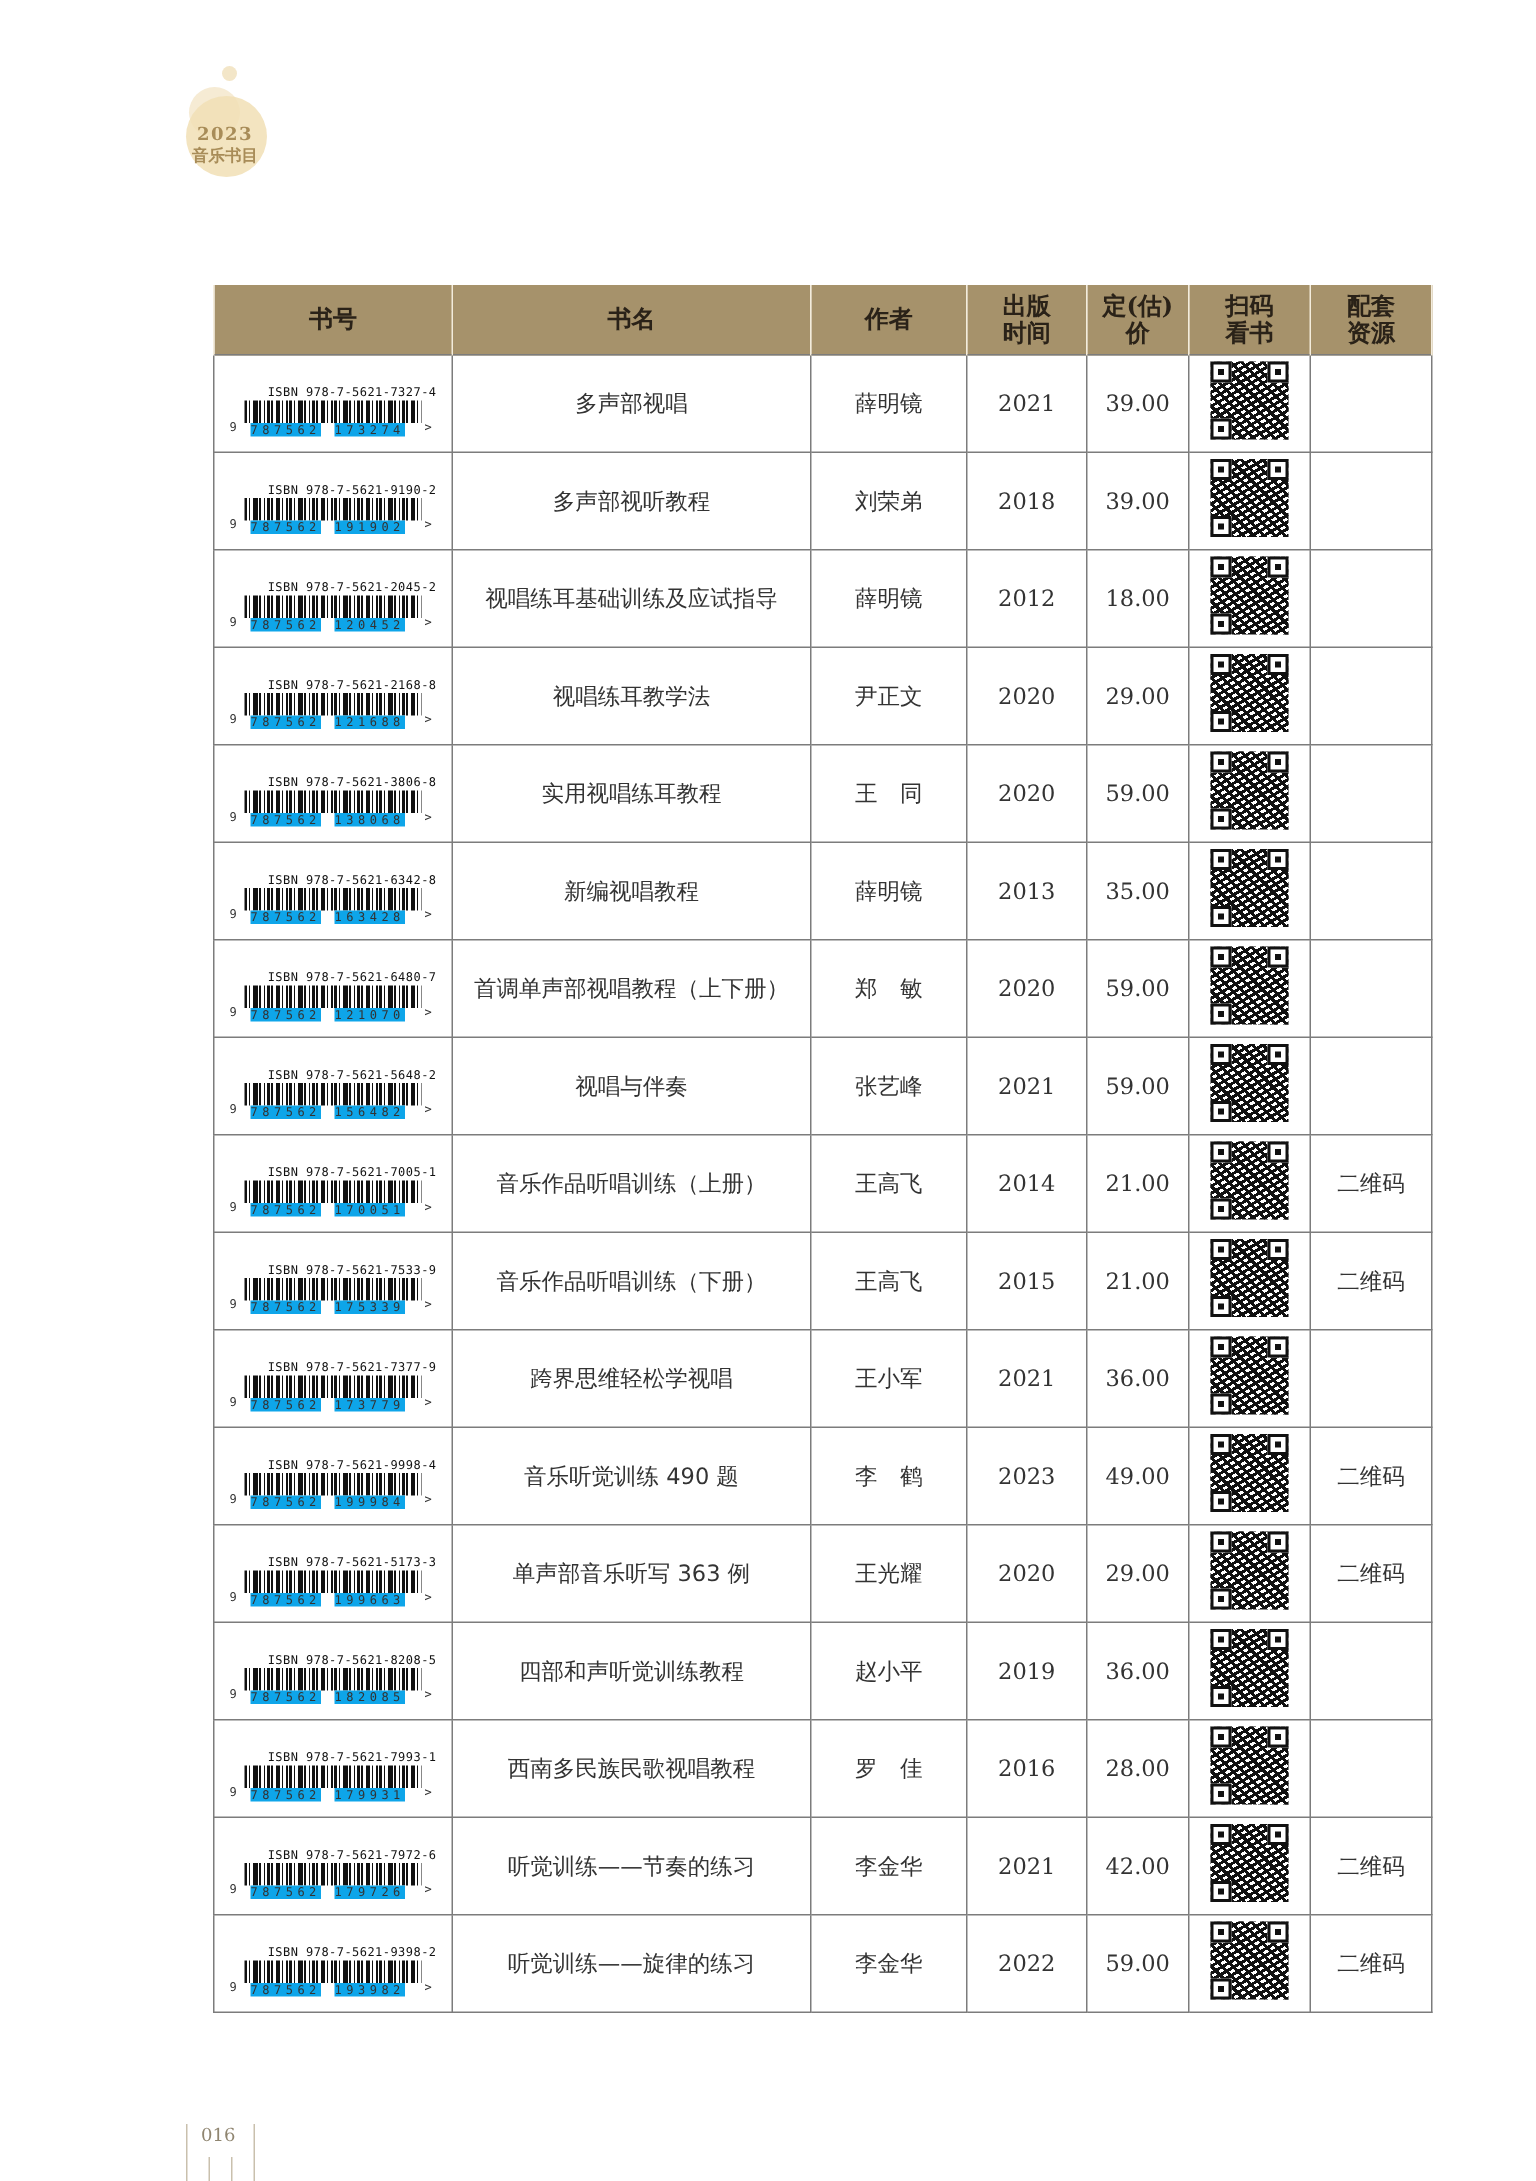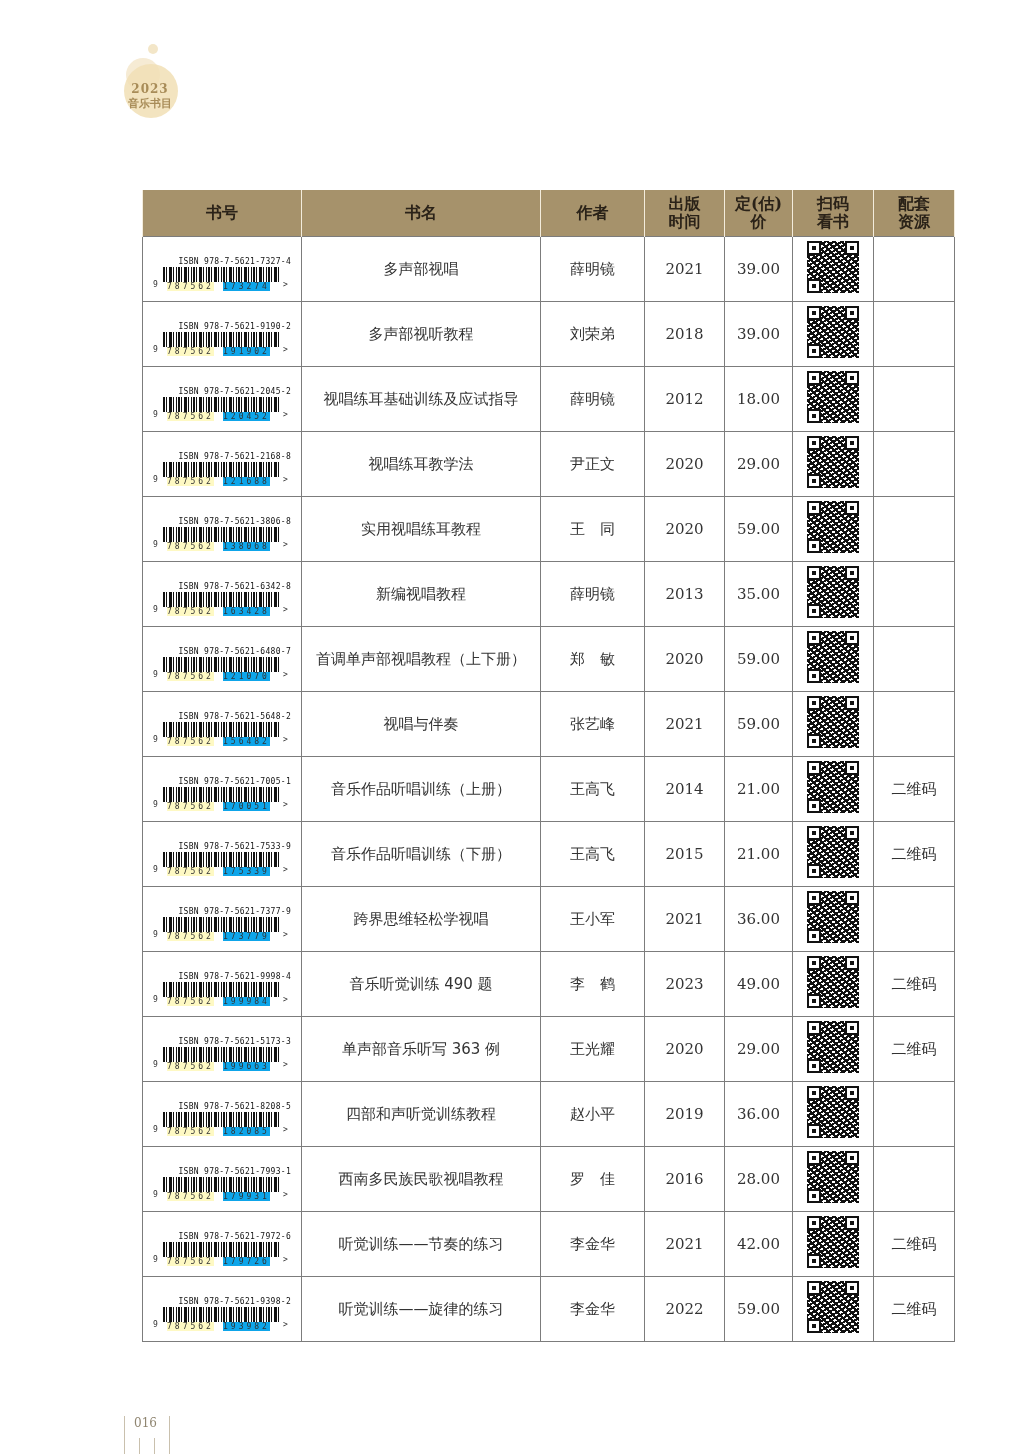--- a/index.html
+++ b/index.html
@@ -31,21 +31,21 @@
     .isbn { display: inline-block; width: 138px; text-align: left; }
     .isbn .top { font-family: "DejaVu Sans Mono", monospace; font-size: 8px; letter-spacing: .3px; color: #111; padding-left: 12px; text-align: right; }
     .isbn .bars { position: relative; height: 22px; margin-top: 1px; }
     .isbn .nine { position: absolute; left: 0; bottom: 0; font-family: "DejaVu Sans Mono", monospace; font-size: 8px; }
     .isbn .barcode {
       position: absolute; left: 10px; top: 0; width: 118px; height: 15px;
       background: repeating-linear-gradient(90deg,
         #111 0 2px, #fff 2px 3px, #111 3px 4px, #fff 4px 6px, #111 6px 9px, #fff 9px 10px,
         #111 10px 11px, #fff 11px 13px, #111 13px 14px, #fff 14px 15px);
     }
-    .isbn .digits { position: absolute; left: 14px; bottom: -2px; font-family: "DejaVu Sans Mono", monospace; font-size: 8px; letter-spacing: 3px; background: #fef9c3; line-height: 9px; }
+    .isbn .digits { position: absolute; left: 14px; bottom: -2px; font-family: "DejaVu Sans Mono", monospace; font-size: 8px; letter-spacing: 3px; background: #0ea5e9; line-height: 9px; }
     .isbn .digits2 { position: absolute; left: 70px; bottom: -2px; font-family: "DejaVu Sans Mono", monospace; font-size: 8px; letter-spacing: 3px; background: #0ea5e9; line-height: 9px; }
     .isbn .gt { position: absolute; left: 130px; bottom: 0; font-family: "DejaVu Sans Mono", monospace; font-size: 8px; }
     .qr { display: inline-block; width: 52px; height: 52px; position: relative;
       background:
         repeating-linear-gradient(45deg, #111 0 2px, transparent 2px 5px),
         repeating-linear-gradient(-30deg, #111 0 2px, transparent 2px 4px);
     }
     .qr .f { position: absolute; width: 10px; height: 10px; border: 2px solid #111; background: #fff; }
     .qr .f::after { content: ""; position: absolute; left: 3px; top: 3px; width: 4px; height: 4px; background: #111; }
     .qr .f1 { left: 0; top: 0; } .qr .f2 { right: 0; top: 0; } .qr .f3 { left: 0; bottom: 0; }

